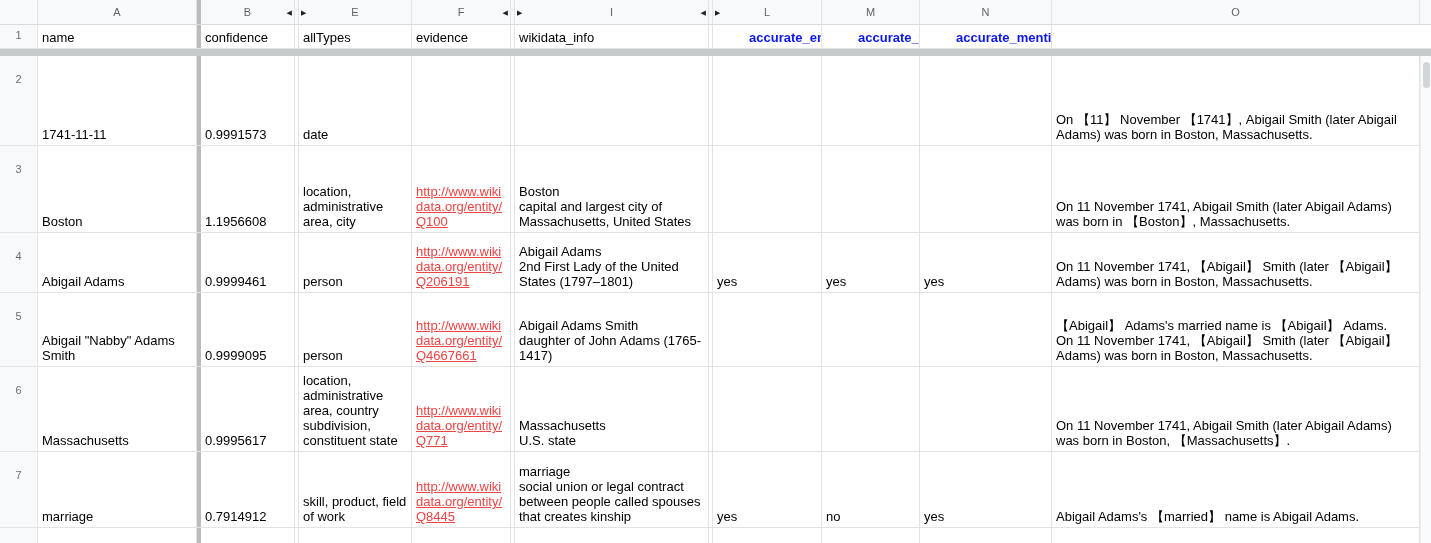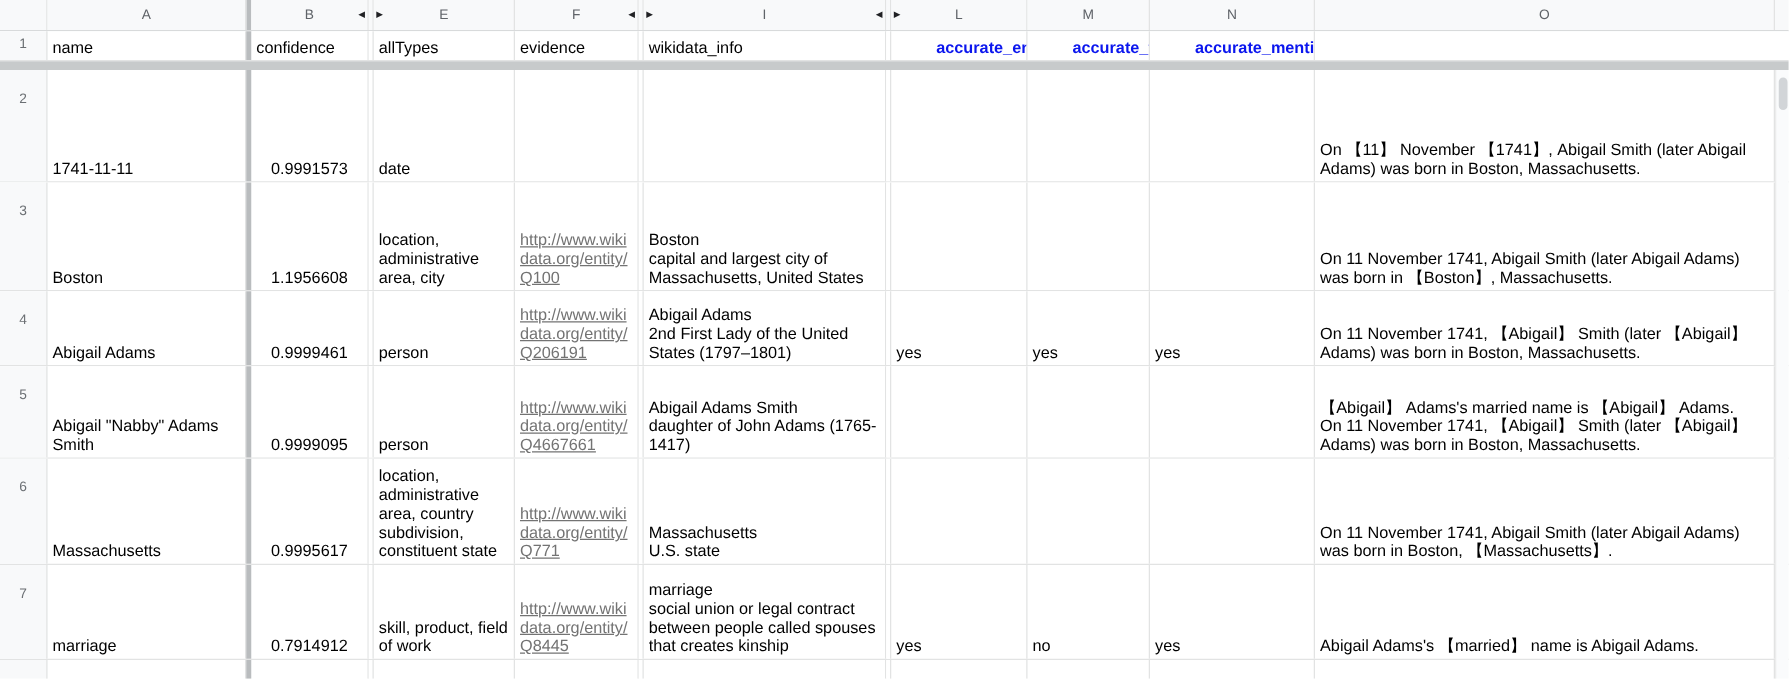--- a/index.html
+++ b/index.html
@@ -36,22 +36,22 @@
   .hcell { position: relative; align-items: center; padding: 0; background: #f8f9fa; }
   .hcell .v { text-align: center; font-size: 11px; color: #5f6368; }
   .rh { background: #f8f9fa; justify-content: center; align-items: flex-start; padding-top: 16px; }
   .rh .v { text-align: center; font-size: 11px; color: #6b6f73; }
   .r1 .rh { align-items: center; padding-top: 0; }
   .r8 .rh { padding-top: 2px; }
   .arr { position: absolute; top: 50%; transform: translateY(-50%); font-size: 7px; color: #202124; line-height: 1; }
   .arr.right { right: 2px; }
   .arr.left { left: 2px; }
   .blue .v { color: #0b16ee; font-weight: bold; margin-left: 32px; }
-  .num .v { text-align: center; }
-  .link { color: #737373; text-decoration: underline; word-break: break-all; }
+  .num .v { text-align: left; }
+  .link { color: #ef4444; text-decoration: underline; word-break: break-all; }
   a.v.link:empty { text-decoration: none; }
   
   .scroll { position: absolute; top: 56px; right: 0; width: 11px; height: 487px; background: #fafbfc; border-left: 1px solid #ececec; }
   .thumb { position: absolute; top: 6px; left: 2px; width: 7px; height: 26px; border-radius: 4px; background: #d2d5d8; }
 </style>
 </head>
 <body>
 
 <div class="sheet">
 

